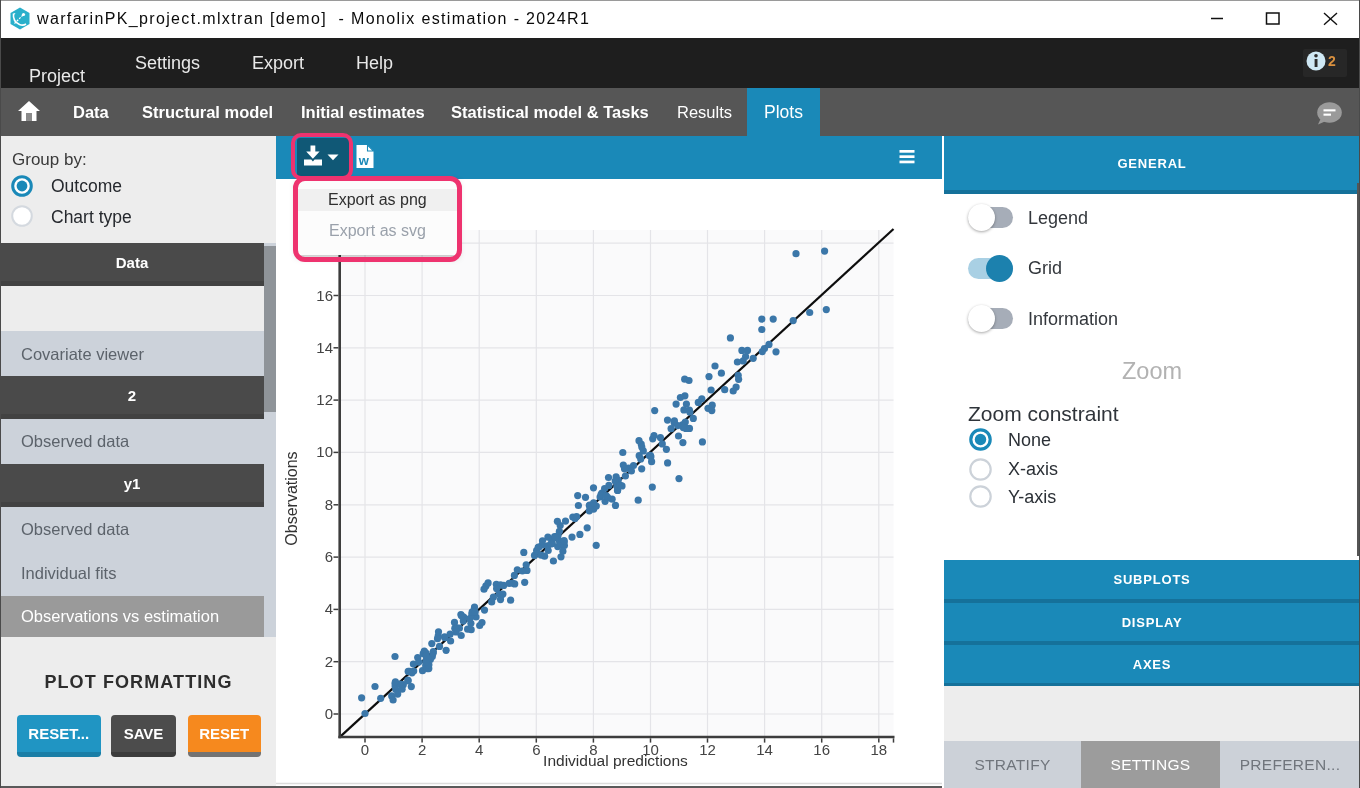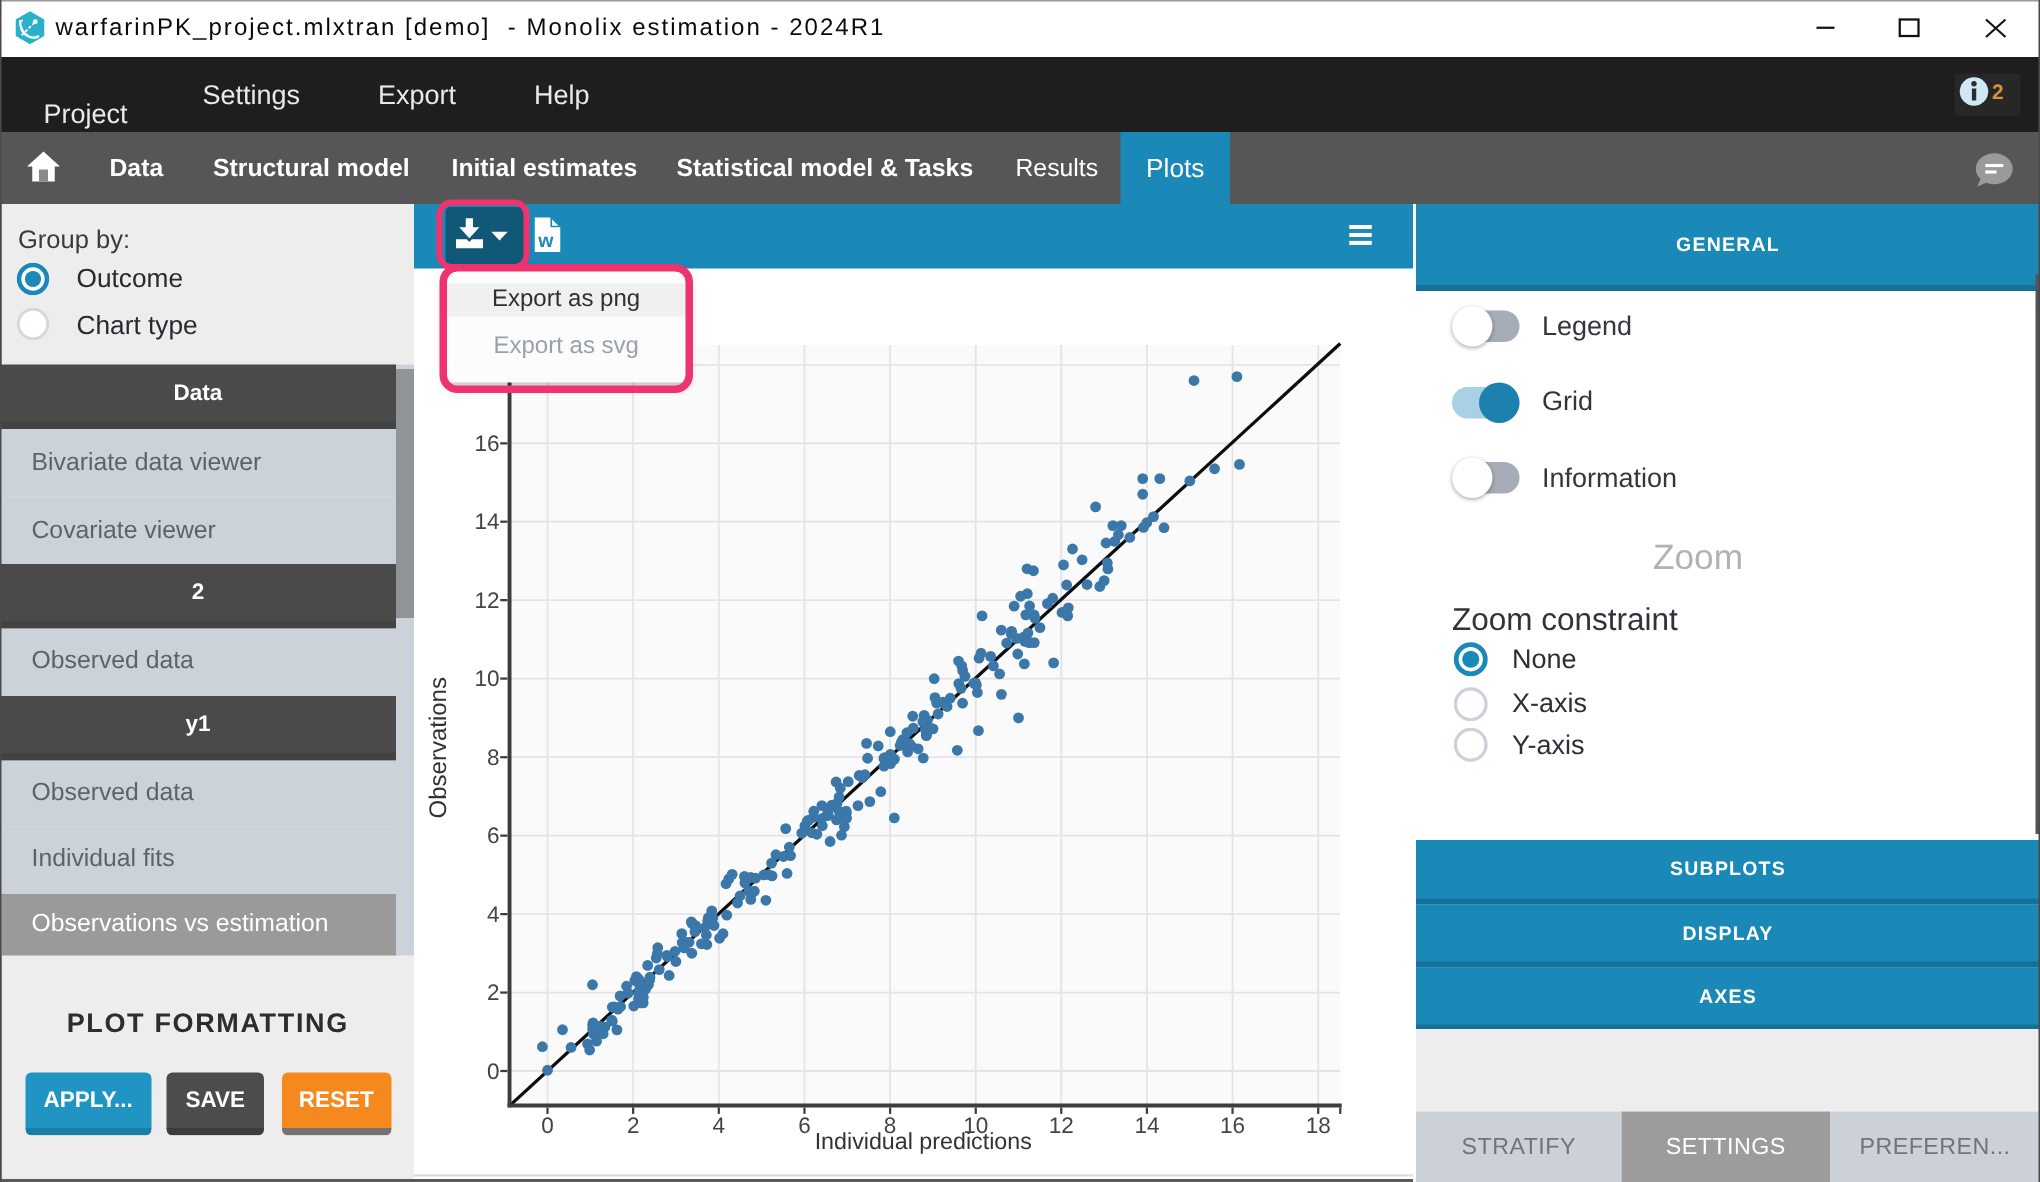--- a/index.html
+++ b/index.html
@@ -43,21 +43,21 @@
 #pink2 { left:293px; top:176px; width:169px; height:86px; border:5.5px solid #ee336f; border-radius:12px; }
 
 
 #rp-divider { left:942px; top:136px; width:2px; height:652px; background:#fff; }
 .rp-bar { position:absolute; left:944px; width:416px; background:#1a89b8; border-bottom:4px solid #15719a; color:#fff; font-weight:bold; font-size:13px; text-align:center; letter-spacing:0.8px; }
 .rp-bar span { position:absolute; left:0; width:100%; top:50%; transform:translateY(-50%); }
 #rp-white { left:944px; top:179px; width:416px; height:381px; background:#fff; }
 .tgl-label { position:absolute; left:1028px; font-size:18px; color:#33373c; transform:translateY(-50%); }
 .tgl-track { position:absolute; left:968px; width:45px; height:21px; border-radius:11px; }
 .tgl-knob { position:absolute; width:27px; height:27px; border-radius:50%; }
-#zoom-label { left:924px; top:358px; width:416px; text-align:center; font-size:23.5px; color:#b2b2b2; }
+#zoom-label { left:944px; top:358px; width:416px; text-align:center; font-size:23.5px; color:#b2b2b2; }
 #zoomc { left:968px; top:401.5px; font-size:21px; color:#2f343a; }
 .radio-label { position:absolute; left:1008px; font-size:18px; color:#2b3036; transform:translateY(-50%); }
 #rp-scroll { left:1356.5px; top:183px; width:3px; height:373px; background:#555; }
 #rp-gap { left:944px; top:686px; width:416px; height:55px; background:#ededed; }
 .rp-tab { position:absolute; top:741px; height:47px; font-size:15.5px; letter-spacing:0.3px; text-align:center; }
 .rp-tab span { position:absolute; left:0; width:100%; top:50%; transform:translateY(-50%); }
 
 #bottomline { left:0px; top:786px; width:942px; height:2px; background:#5a5a5a; }
 #rightline { left:1358.5px; top:0px; width:1.5px; height:788px; background:#4a4a4a; }
 </style>
@@ -120,23 +120,20 @@
 </svg>
 <div class="abs" style="left:51px;top:186px;font-size:17.5px;color:#26292e;transform:translateY(-50%)">Outcome</div>
 <svg class="abs" style="left:11px;top:205px" width="22" height="22" viewBox="0 0 22 22">
   <circle cx="11" cy="11" r="9.8" fill="#fff" stroke="#d4d9df" stroke-width="2"></circle>
 </svg>
 <div class="abs" style="left:51px;top:216.5px;font-size:17.5px;color:#26292e;transform:translateY(-50%)">Chart type</div>
 
 <div class="sb-hdr" style="top:243px;height:43px">
       <span>Data</span>
     </div>
-<div class="sb-row" style="top:286px;height:45px">
-      <span>Bivariate data viewer</span>
-    </div>
 <div class="sb-row" style="top:331px;height:45px">
       <span>Covariate viewer</span>
     </div>
 <div class="sb-hdr" style="top:376px;height:43px">
       <span>2</span>
     </div>
 <div class="sb-row" style="top:419px;height:44.5px">
       <span>Observed data</span>
     </div>
 <div class="sb-hdr" style="top:463.5px;height:43px">
@@ -148,21 +145,21 @@
 <div class="sb-row" style="top:551px;height:44.5px">
       <span>Individual fits</span>
     </div>
 <div class="sb-row" style="top:595.5px;height:41.5px;background:#9a9a9a;color:#fff">
       <span>Observations vs estimation</span>
     </div>
 <div class="abs" id="sb-track"></div>
 <div class="abs" id="sb-thumb"></div>
 
 <div class="abs" style="left:0px;top:672px;width:277px;text-align:center;font-size:18px;font-weight:bold;letter-spacing:1.1px;color:#2d2d2d">PLOT FORMATTING</div>
-<div class="btn" style="left:16.5px;width:84.5px;background:#2095c3;border-bottom:5px solid #1a7ea6;line-height:37px">APPLY...</div>
+<div class="btn" style="left:16.5px;width:84.5px;background:#2095c3;border-bottom:5px solid #1a7ea6;line-height:37px">RESET...</div>
 <div class="btn" style="left:111px;width:65px;background:#4c4c4c;border-bottom:5px solid #3c3c3c;line-height:37px">SAVE</div>
 <div class="btn" style="left:187.5px;width:73.5px;background:#f6891e;border-bottom:5px solid #737373;line-height:37px">RESET</div>
 
 <div class="abs" id="toolbar"></div>
 <div class="abs" id="exportbtn"></div>
 <svg class="abs" style="left:303px;top:143px" width="45" height="28" viewBox="0 0 45 28">
   <rect x="7.5" y="2.5" width="4.8" height="6.5" fill="#fff"></rect>
   <polygon points="3.2,8.5 16.6,8.5 9.9,15.8" fill="#fff"></polygon>
   <path d="M1 16.5 h7.2 l1.7,1.9 l1.7,-1.9 h7.4 v6 H1 Z" fill="#fff"></path>
   <polygon points="24.5,11.5 35.5,11.5 30,17.3" fill="#fff"></polygon>

